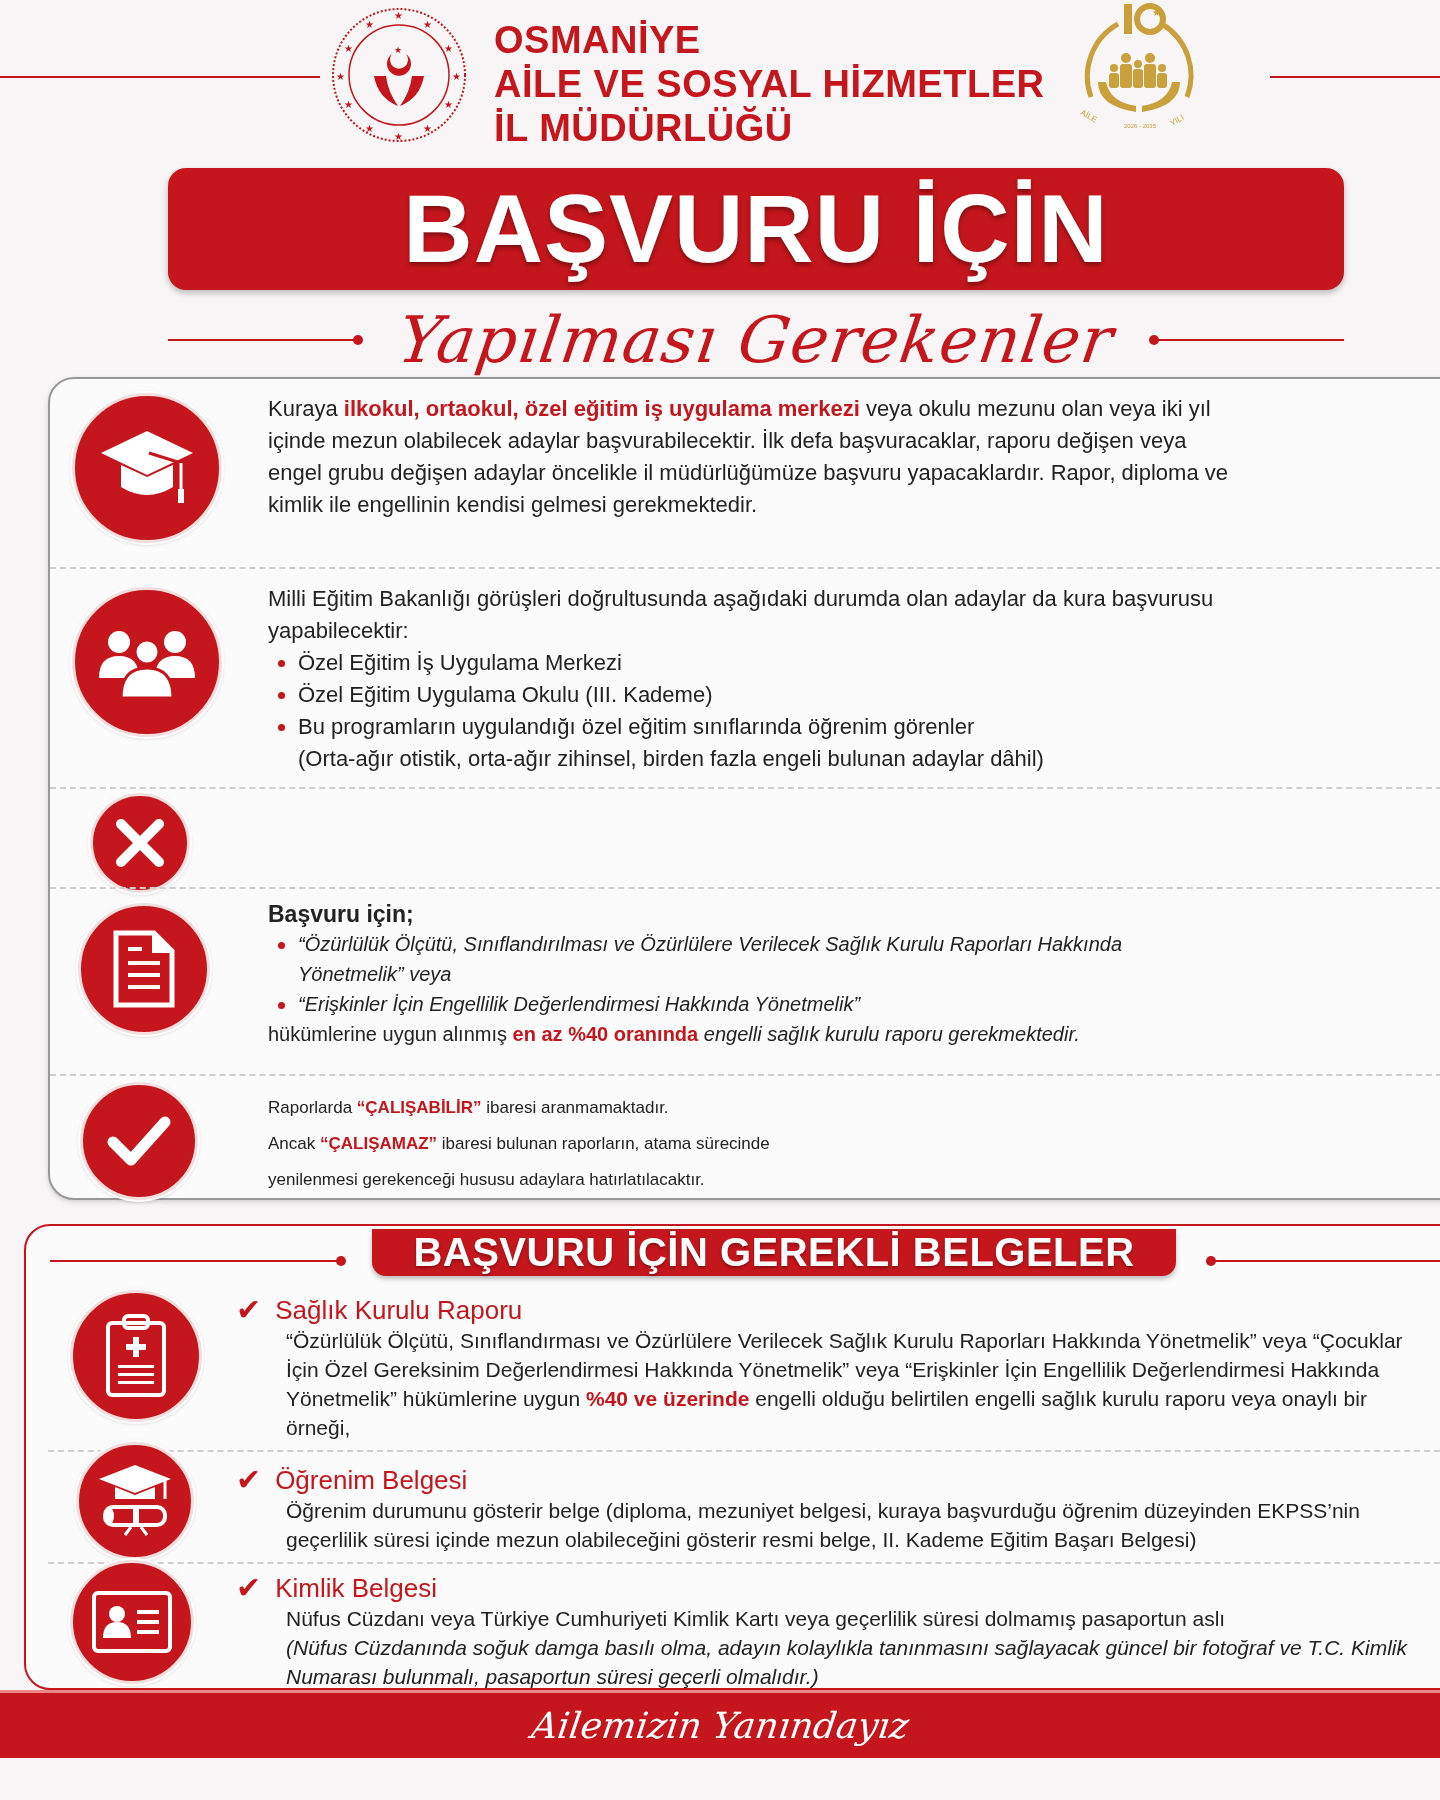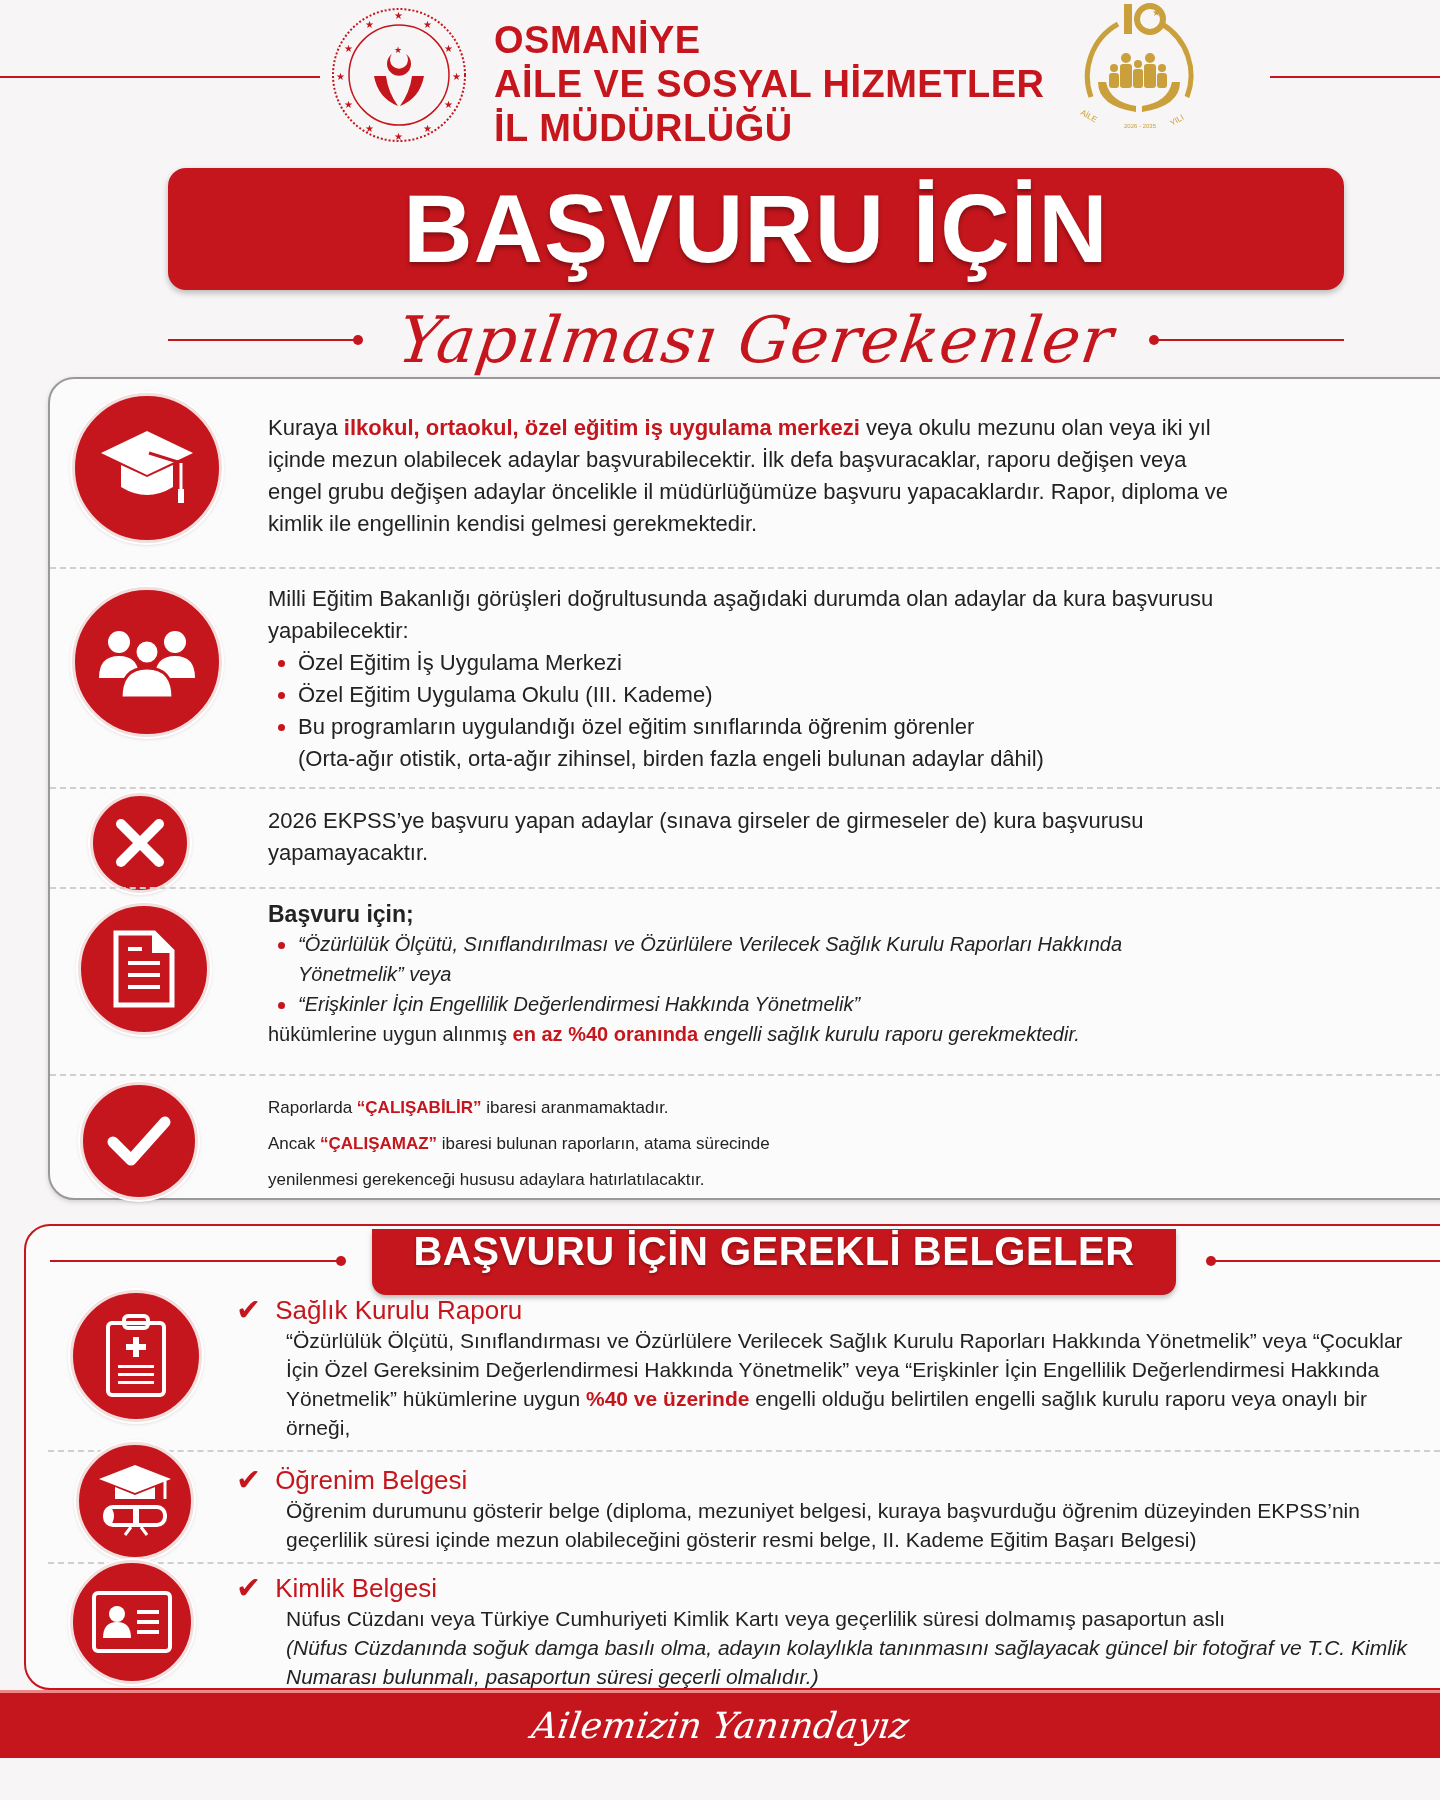--- a/index.html
+++ b/index.html
@@ -30,21 +30,21 @@
   .row .text { position: absolute; left: 218px; font-size: 22px; line-height: 32px; color: #222; }
   .divider { position: absolute; left: 0; width: 1392px; height: 0; border-top: 2px dashed #cfcfcf; }
   .bullet-list { list-style: none; }
   .bullet-list li { position: relative; padding-left: 30px; }
   .bullet-list li::before { content: ""; position: absolute; left: 10px; top: 13px; width: 7px; height: 7px; border-radius: 50%; background: #c4161c; }
   .italic { font-style: italic; }
   .bold { font-weight: 700; }
 
   
   .docs-card { position: absolute; left: 24px; top: 1224px; width: 1440px; height: 466px; background: #fbfbfb; border: 2px solid #c4161c; border-radius: 26px; }
-  .docs-banner { position: absolute; left: 372px; top: 1229px; width: 804px; height: 66px; background: #c4161c; border-radius: 0 0 14px 14px; display: flex; align-items: flex-start; justify-content: center; box-shadow: 0 3px 5px rgba(0,0,0,0.25); }
+  .docs-banner { position: absolute; left: 372px; top: 1229px; width: 804px; height: 47px; background: #c4161c; border-radius: 0 0 14px 14px; display: flex; align-items: center; justify-content: center; box-shadow: 0 3px 5px rgba(0,0,0,0.25); }
   .docs-banner span { color: #fff; font-weight: 700; font-size: 40px; letter-spacing: 0.5px; text-shadow: 0 2px 3px rgba(0,0,0,0.3); }
   .docs-line { position: absolute; top: 1260px; height: 2px; background: #c4161c; }
   .docs-dot { position: absolute; top: 1256px; width: 10px; height: 10px; border-radius: 50%; background: #c4161c; }
   .doc { position: absolute; left: 236px; width: 1200px; }
   .doc .doc-title { font-size: 26px; line-height: 32px; color: #c4161c; font-weight: 400; display: flex; align-items: center; }
   .doc .check { color: #c4161c; font-size: 30px; margin-right: 14px; font-weight: 700; }
   .doc .doc-body { margin-left: 50px; font-size: 21px; line-height: 29px; color: #222; }
   .doc-circle { position: absolute; background: #c4161c; border-radius: 50%; border: 3px solid #f3dede; box-shadow: 0 0 0 2px #fff, 0 1px 4px rgba(0,0,0,0.25); display: flex; align-items: center; justify-content: center; }
 
   
@@ -128,21 +128,21 @@
   <div class="row" style="top:0;height:190px;">
     <div class="icon-circle" style="left:22px;top:14px;width:150px;height:150px;">
       <svg width="100" height="90" viewBox="0 0 100 90">
         <polygon points="50,8 96,30 50,52 4,30" fill="#fff"></polygon>
         <path d="M24 42 v22 q26 16 52 0 v-22 l-26 12z" fill="#fff"></path>
         <line x1="52" y1="30" x2="84" y2="40" stroke="#c4161c" stroke-width="3"></line>
         <line x1="84" y1="40" x2="84" y2="70" stroke="#fff" stroke-width="3"></line>
         <rect x="81" y="66" width="6" height="14" fill="#fff"></rect>
       </svg>
     </div>
-    <div class="text" style="top:14px;width:960px;margin-top:19px;">
+    <div class="text" style="top:14px;width:960px;">
       <span>Kuraya </span><span class="red bold">ilkokul, ortaokul, özel eğitim iş uygulama merkezi</span><span> veya okulu mezunu olan veya iki yıl içinde mezun olabilecek adaylar başvurabilecektir. İlk defa başvuracaklar, raporu değişen veya engel grubu değişen adaylar öncelikle il müdürlüğümüze başvuru yapacaklardır. Rapor, diploma ve kimlik ile engellinin kendisi gelmesi gerekmektedir.</span>
     </div>
   </div>
   <div class="divider" style="top:188px;"></div>
 
   <div class="row" style="top:190px;height:218px;">
     <div class="icon-circle" style="left:22px;top:18px;width:150px;height:150px;">
       <svg width="100" height="80" viewBox="0 0 100 80">
         <circle cx="22" cy="20" r="11" fill="#fff"></circle>
           <circle cx="78" cy="20" r="11" fill="#fff"></circle>
@@ -164,21 +164,20 @@
   </div>
   <div class="divider" style="top:408px;"></div>
 
   <div class="row" style="top:410px;height:98px;">
     <div class="icon-circle" style="left:40px;top:4px;width:100px;height:100px;">
       <svg width="54" height="54" viewBox="0 0 54 54">
         <line x1="8" y1="8" x2="46" y2="46" stroke="#fff" stroke-width="10" stroke-linecap="round"></line>
         <line x1="46" y1="8" x2="8" y2="46" stroke="#fff" stroke-width="10" stroke-linecap="round"></line>
       </svg>
     </div>
-    <div class="text" style="top:16px;width:900px;">2026 EKPSS’ye başvuru yapan adaylar (sınava girseler de girmeseler de) kura başvurusu yapamayacaktır.</div>
   </div>
   <div class="divider" style="top:508px;"></div>
 
   <div class="row" style="top:510px;height:185px;">
     <div class="icon-circle" style="left:28px;top:14px;width:132px;height:132px;">
       <svg width="64" height="80" viewBox="0 0 64 80">
         <path d="M4 4 h38 l18 18 v54 h-56z" fill="none" stroke="#fff" stroke-width="5"></path>
         <path d="M40 4 v20 h20" fill="#fff"></path>
         <rect x="16" y="18" width="14" height="4" fill="#fff"></rect>
         <rect x="16" y="32" width="32" height="4" fill="#fff"></rect>

